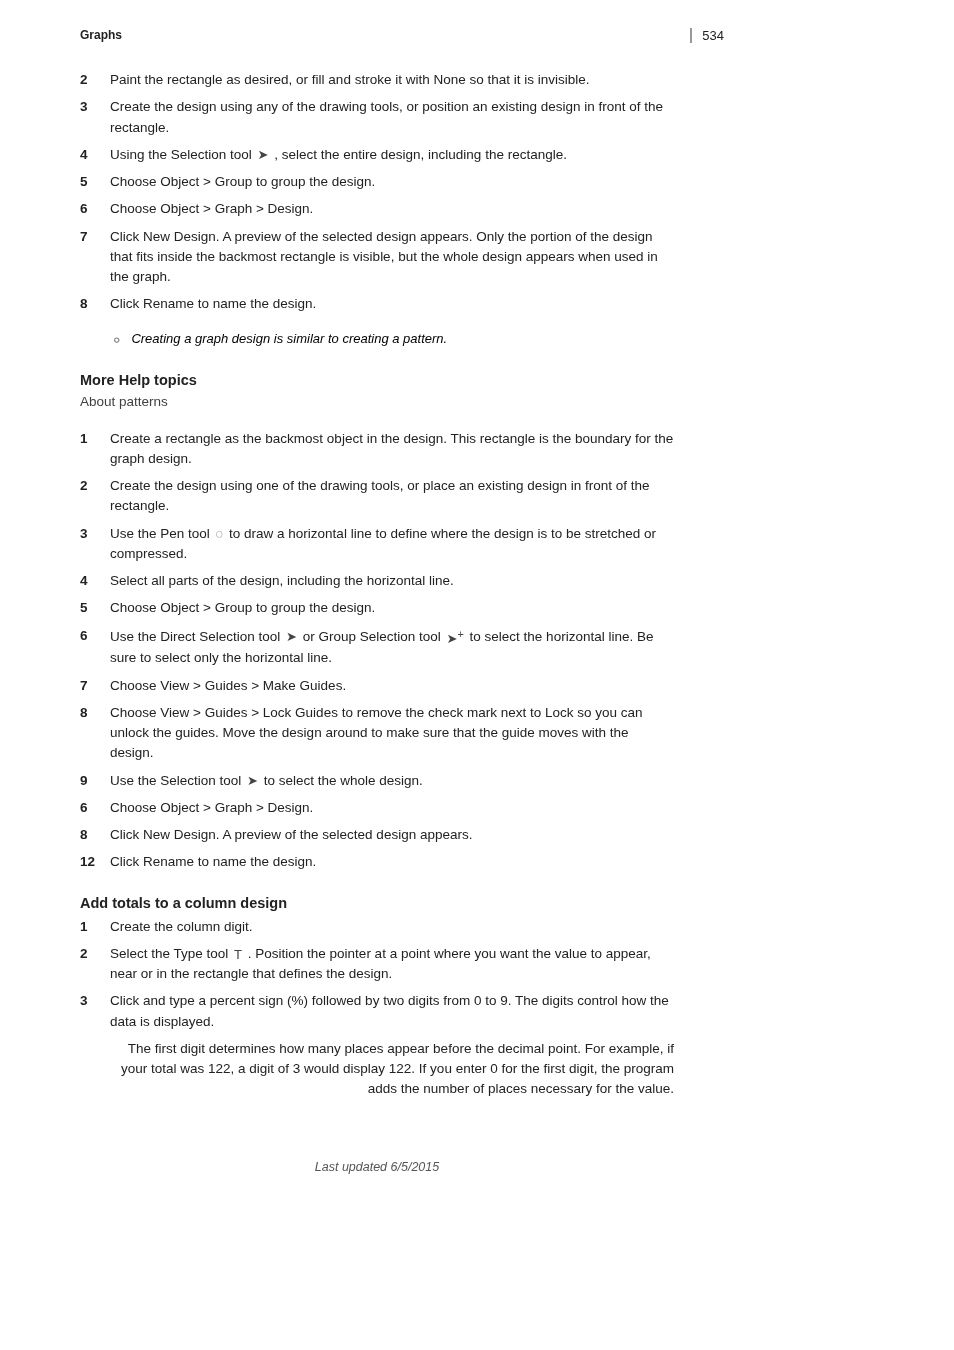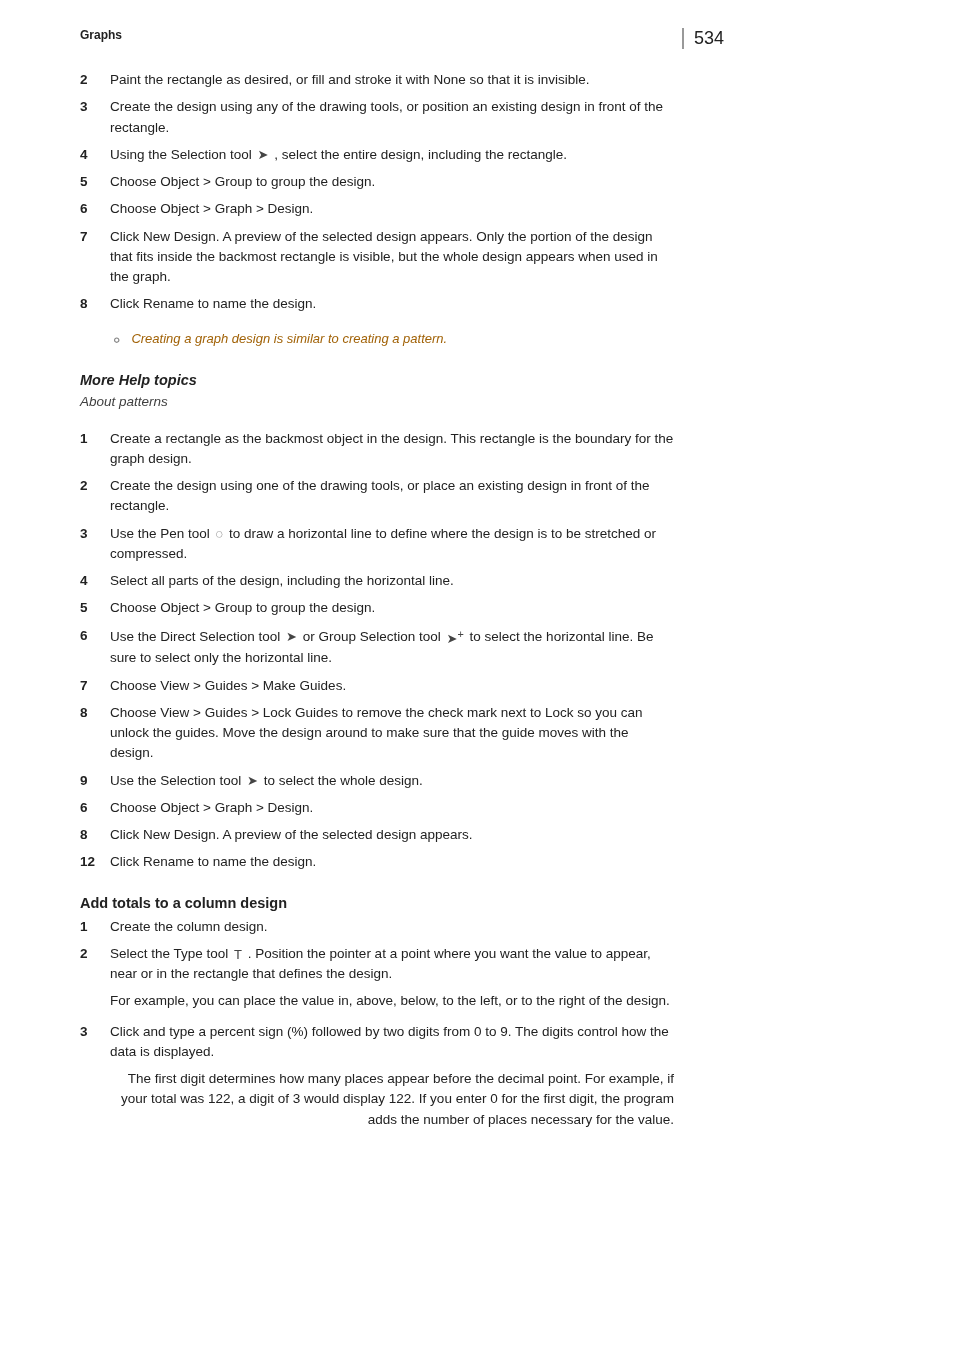--- a/index.html
+++ b/index.html
@@ -16,21 +16,21 @@
       width: 754px;
       min-height: 1350px;
       background: #fff;
       position: relative;
       padding: 40px 80px 60px 80px;
     }
     .page-number {
       position: absolute;
       top: 28px;
       right: 30px;
-      font-size: 18px;
+      font-size: 13px;
       color: #222;
       border-left: 2px solid #999;
       padding-left: 10px;
     }
     .section-label {
       position: absolute;
       top: 28px;
       left: 80px;
       font-size: 12px;
       font-weight: bold;
@@ -71,21 +71,21 @@
     .tip-icon {
       margin-right: 8px;
       margin-top: 2px;
       font-size: 16px;
       color: #888;
       flex-shrink: 0;
     }
     .tip-text {
       font-style: italic;
       font-size: 13px;
-      color: #a16207;
+      color: #000000;
       line-height: 1.5;
     }
     .section-heading {
       font-size: 14.5px;
       font-weight: bold;
       color: #222;
       margin-top: 22px;
       margin-bottom: 6px;
     }
     .link-text {
@@ -106,21 +106,20 @@
     }
     .footer {
       text-align: center;
       margin-top: 60px;
       font-size: 12.5px;
       color: #555;
       font-style: italic;
     }
     .more-help-section {
       margin-bottom: 18px;
-      font-style: italic;
     }
   </style>
 </head>
 <body>
 
 <div class="page-container">
   <div class="section-label">Graphs</div>
   <div class="page-number">534</div>
 
   <div class="content">
@@ -217,36 +216,33 @@
             <span class="text">Click Rename to name the design.</span>
           </li>
         </ul>
     </div>
 
     <div class="section-divider">
       <div class="section-heading">Add totals to a column design</div>
       <ul class="numbered-list">
       <li>
             <span class="num">1</span>
-            <span class="text">Create the column design.</span>
+            <span class="text">Create the column digit.</span>
           </li>
           <li>
             <span class="num">2</span>
             <span class="text">Select the Type tool <span class="inline-icon">T</span> . Position the pointer at a point where you want the value to appear, near or in the rectangle that defines the design.</span>
-          </li>
-          <li style="margin-bottom: 10px;">
-            <span class="num"></span>
-            <span class="text" style="margin-left: 0px;">For example, you can place the value in, above, below, to the left, or to the right of the design.</span>
           </li>
           <li>
             <span class="num">3</span>
             <span class="text">Click and type a percent sign (%) followed by two digits from 0 to 9. The digits control how the data is displayed.</span>
           </li>
           <li style="margin-bottom: 10px; text-align: right;">
             <span class="num"></span>
             <span class="text" style="margin-left: 0px;">The first digit determines how many places appear before the decimal point. For example, if your total was 122, a digit of 3 would display 122. If you enter 0 for the first digit, the program adds the number of places necessary for the value.</span>
           </li>
         </ul>
     </div>
 
   </div>
 
+  <div class="footer">Last updated 6/5/2015</div>
 </div>
 
 </body></html>

